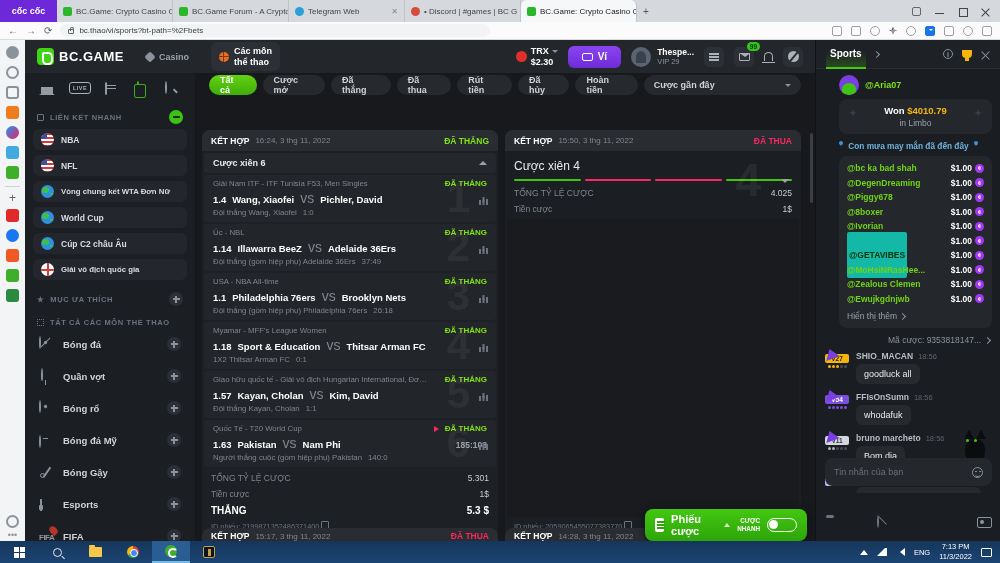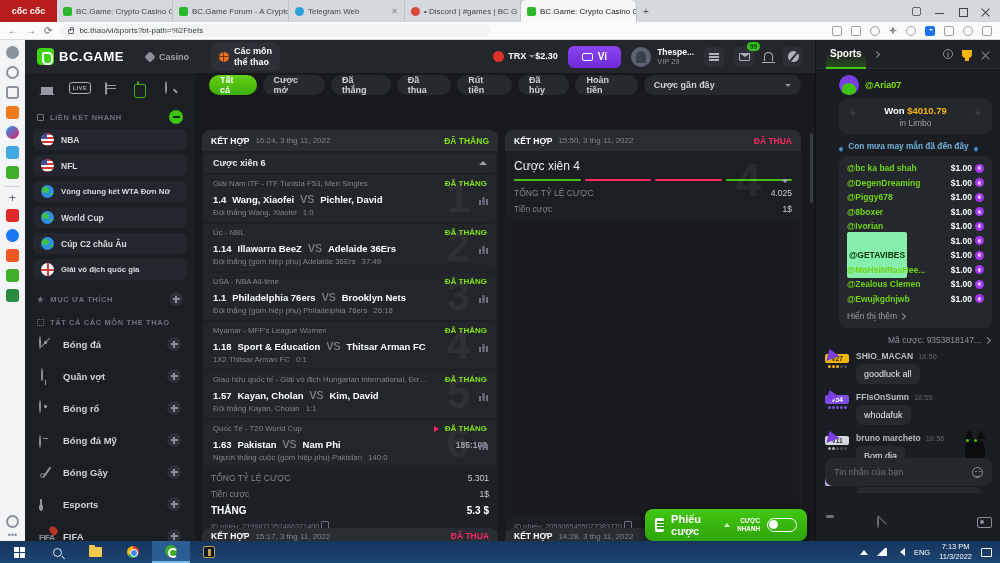--- a/index.html
+++ b/index.html
@@ -1,21 +1,21 @@
 <!DOCTYPE html>
 <html><head>
 <meta charset="utf-8">
 <style>
 *{margin:0;padding:0;box-sizing:border-box}
 html,body{width:1000px;height:563px;overflow:hidden}
 body{font-family:"Liberation Sans",sans-serif;background:#17191d;position:relative;font-size:10px;color:#e8eaed}
 .row{display:flex;align-items:center}
 
 .tabbar{position:absolute;left:0;top:0;width:1000px;height:22px;background:#d5d9de;display:flex;align-items:stretch}
-.brand{width:57px;background:#b91c1c;color:#fff;font-weight:bold;font-size:9px;display:flex;align-items:center;justify-content:center}
+.brand{width:57px;background:#6d28d9;color:#fff;font-weight:bold;font-size:9px;display:flex;align-items:center;justify-content:center}
 .tab{width:116px;display:flex;align-items:center;gap:4px;padding:0 6px;font-size:8px;color:#444;border-right:1px solid #bfc4c9;overflow:hidden;white-space:nowrap}
 .tab.active{background:#f6f7f8;border-radius:6px 6px 0 0;color:#222}
 .fav{width:9px;height:9px;border-radius:2px;flex:0 0 auto}
 .tab .x{margin-left:auto;color:#888;font-size:8px;flex:0 0 auto}
 .newtab{width:18px;display:flex;align-items:center;justify-content:center;color:#555}
 .winctl{margin-left:auto;display:flex;align-items:center;gap:14px;padding-right:10px;color:#444}
 .glyph{width:9px;height:9px;position:relative;display:inline-block}
 .g-min::after{content:"";position:absolute;left:0;top:6px;width:9px;height:1px;background:#444}
 .g-max::after{content:"";position:absolute;left:1px;top:1px;width:7px;height:7px;border:1px solid #444}
 .g-x::before,.g-x::after{content:"";position:absolute;left:4px;top:0;width:1px;height:11px;background:#444}
@@ -47,21 +47,21 @@
 .hnav.active{background:#2c3036;color:#fff}
 .diamond{width:8px;height:8px;background:#8a929b;transform:rotate(45deg);border-radius:2px}
 .bball{width:10px;height:10px;border-radius:50%;background:#e8701d;position:relative;overflow:hidden}
 .bball::before{content:"";position:absolute;left:4px;top:-2px;width:1px;height:14px;background:#7a3708}
 .bball::after{content:"";position:absolute;left:-2px;top:4px;width:14px;height:1px;background:#7a3708}
 .two-line{line-height:1.15;text-align:left}
 .hright{margin-left:auto;display:flex;align-items:center;gap:10px}
 .balance{display:flex;align-items:center;gap:4px;font-size:9px;font-weight:bold;color:#fff}
 .trx{width:11px;height:11px;border-radius:50%;background:#e0302a}
 .carat{width:0;height:0;border:3px solid transparent;border-top-color:#8a929b;margin-top:3px}
-.balcol{display:flex;flex-direction:row;line-height:1.2;align-items:flex-start}
+.balcol{display:flex;flex-direction:column;line-height:1.2;align-items:flex-start}
 .walletbtn{background:linear-gradient(180deg,#8b45f0,#6f2bd8);border-radius:6px;height:22px;padding:0 14px;display:flex;align-items:center;gap:5px;color:#fff;font-weight:bold;font-size:10px}
 .wico{width:11px;height:8px;border:1.5px solid #fff;border-radius:2px}
 .avatar{width:20px;height:20px;border-radius:50%;background:#5a6472;position:relative;overflow:hidden}
 .avatar::after{content:"";position:absolute;left:5px;top:4px;width:10px;height:12px;border-radius:50% 50% 0 0;background:#39414c}
 .usercol{display:flex;flex-direction:column;line-height:1.2}
 .uname{font-size:8.5px;font-weight:bold;color:#fff}
 .uvip{font-size:7.5px;color:#8a929b}
 .sqico{width:20px;height:20px;border-radius:5px;background:#2c3036;position:relative;display:flex;align-items:center;justify-content:center}
 .mail{width:11px;height:8px;border:1.2px solid #aab1b9;border-radius:1px;position:relative}
 .mail::after{content:"";position:absolute;left:0;top:-1px;border:5px solid transparent;border-top:4px solid #aab1b9;transform:scaleX(1.1)}
@@ -185,26 +185,26 @@
 .chatbody{position:absolute;left:0;top:29px;width:185px;height:424px;padding:6px 9px;overflow:hidden}
 .aria-row{display:flex;align-items:center;gap:6px;margin-bottom:4px;padding-left:14px}
 .av{width:20px;height:20px;border-radius:50%;background:#7a3fe0;position:relative;overflow:hidden;flex:0 0 auto}
 .av::after{content:"";position:absolute;left:3px;top:8px;width:14px;height:12px;background:#3fc414;border-radius:50% 50% 0 0}
 .gname{color:#7fe214;font-size:9px;font-weight:bold}
 .winbox{background:#24272c;border-radius:8px;margin-left:14px;padding:6px 8px;text-align:center;position:relative}
 .winbox .l1{font-size:9.5px;font-weight:bold;color:#fff}
 .winbox .amt{color:#f5b50b}
 .winbox .l2{font-size:8.5px;color:#9aa1a9;margin-top:2px}
 .star{position:absolute;width:8px;height:8px;background:#3a3e45;clip-path:polygon(50% 0,62% 38%,100% 50%,62% 62%,50% 100%,38% 62%,0 50%,38% 38%)}
-.rainline{display:flex;align-items:flex-end;justify-content:center;gap:5px;margin:7px 0 5px;font-size:8.3px;font-weight:bold;color:#6fb3dd}
+.rainline{display:flex;align-items:flex-start;justify-content:center;gap:5px;margin:7px 0 5px;font-size:8.3px;font-weight:bold;color:#6fb3dd}
 .drop{width:4px;height:4px;background:#3f8fd4;border-radius:50% 50% 50% 0;transform:rotate(-45deg)}
 .recipbox{background:#24272c;border-radius:8px;margin-left:14px;padding:5px 8px}
 .reciprow{display:flex;align-items:center;justify-content:space-between;height:14.5px}
 .rname{color:#6fd414;font-size:8.5px;font-weight:bold;white-space:nowrap;overflow:hidden;max-width:100px}
-.rname.hl{background:#86efac;color:#04330a;padding:18px 2px;border-radius:2px}
+.rname.hl{background:#14b8a6;color:#04330a;padding:18px 2px;border-radius:2px}
 .ramt{display:flex;align-items:center;gap:3px;color:#fff;font-size:8.5px;font-weight:bold}
 .coin{width:9px;height:9px;border-radius:50%;background:#a338f0;color:#fff;font-size:6px;display:flex;align-items:center;justify-content:center}
 .showmore{color:#9aa1a9;font-size:8.5px;padding:5px 0 2px;display:flex;align-items:center;gap:3px}
 .betcode{display:flex;align-items:center;justify-content:flex-end;gap:4px;color:#8a929b;font-size:8.5px;margin:7px 2px 6px}
 .msg{display:flex;gap:7px;margin-bottom:8px}
 .mav{width:24px;height:24px;border-radius:50%;flex:0 0 auto;position:relative}
 .hat{position:absolute;left:-2px;top:-9px;width:0;height:0;border:7px solid transparent;border-bottom:10px solid #7a3fe0;transform:rotate(-20deg)}
 .vbadge{margin-top:3px;font-size:6.5px;font-weight:bold;border-radius:2px;text-align:center;padding:1px 0;width:24px}
 .dots{display:flex;gap:1px;margin-top:2px;justify-content:center}
 .dots i{width:3px;height:3px;border-radius:50%;background:#f5b50b}

